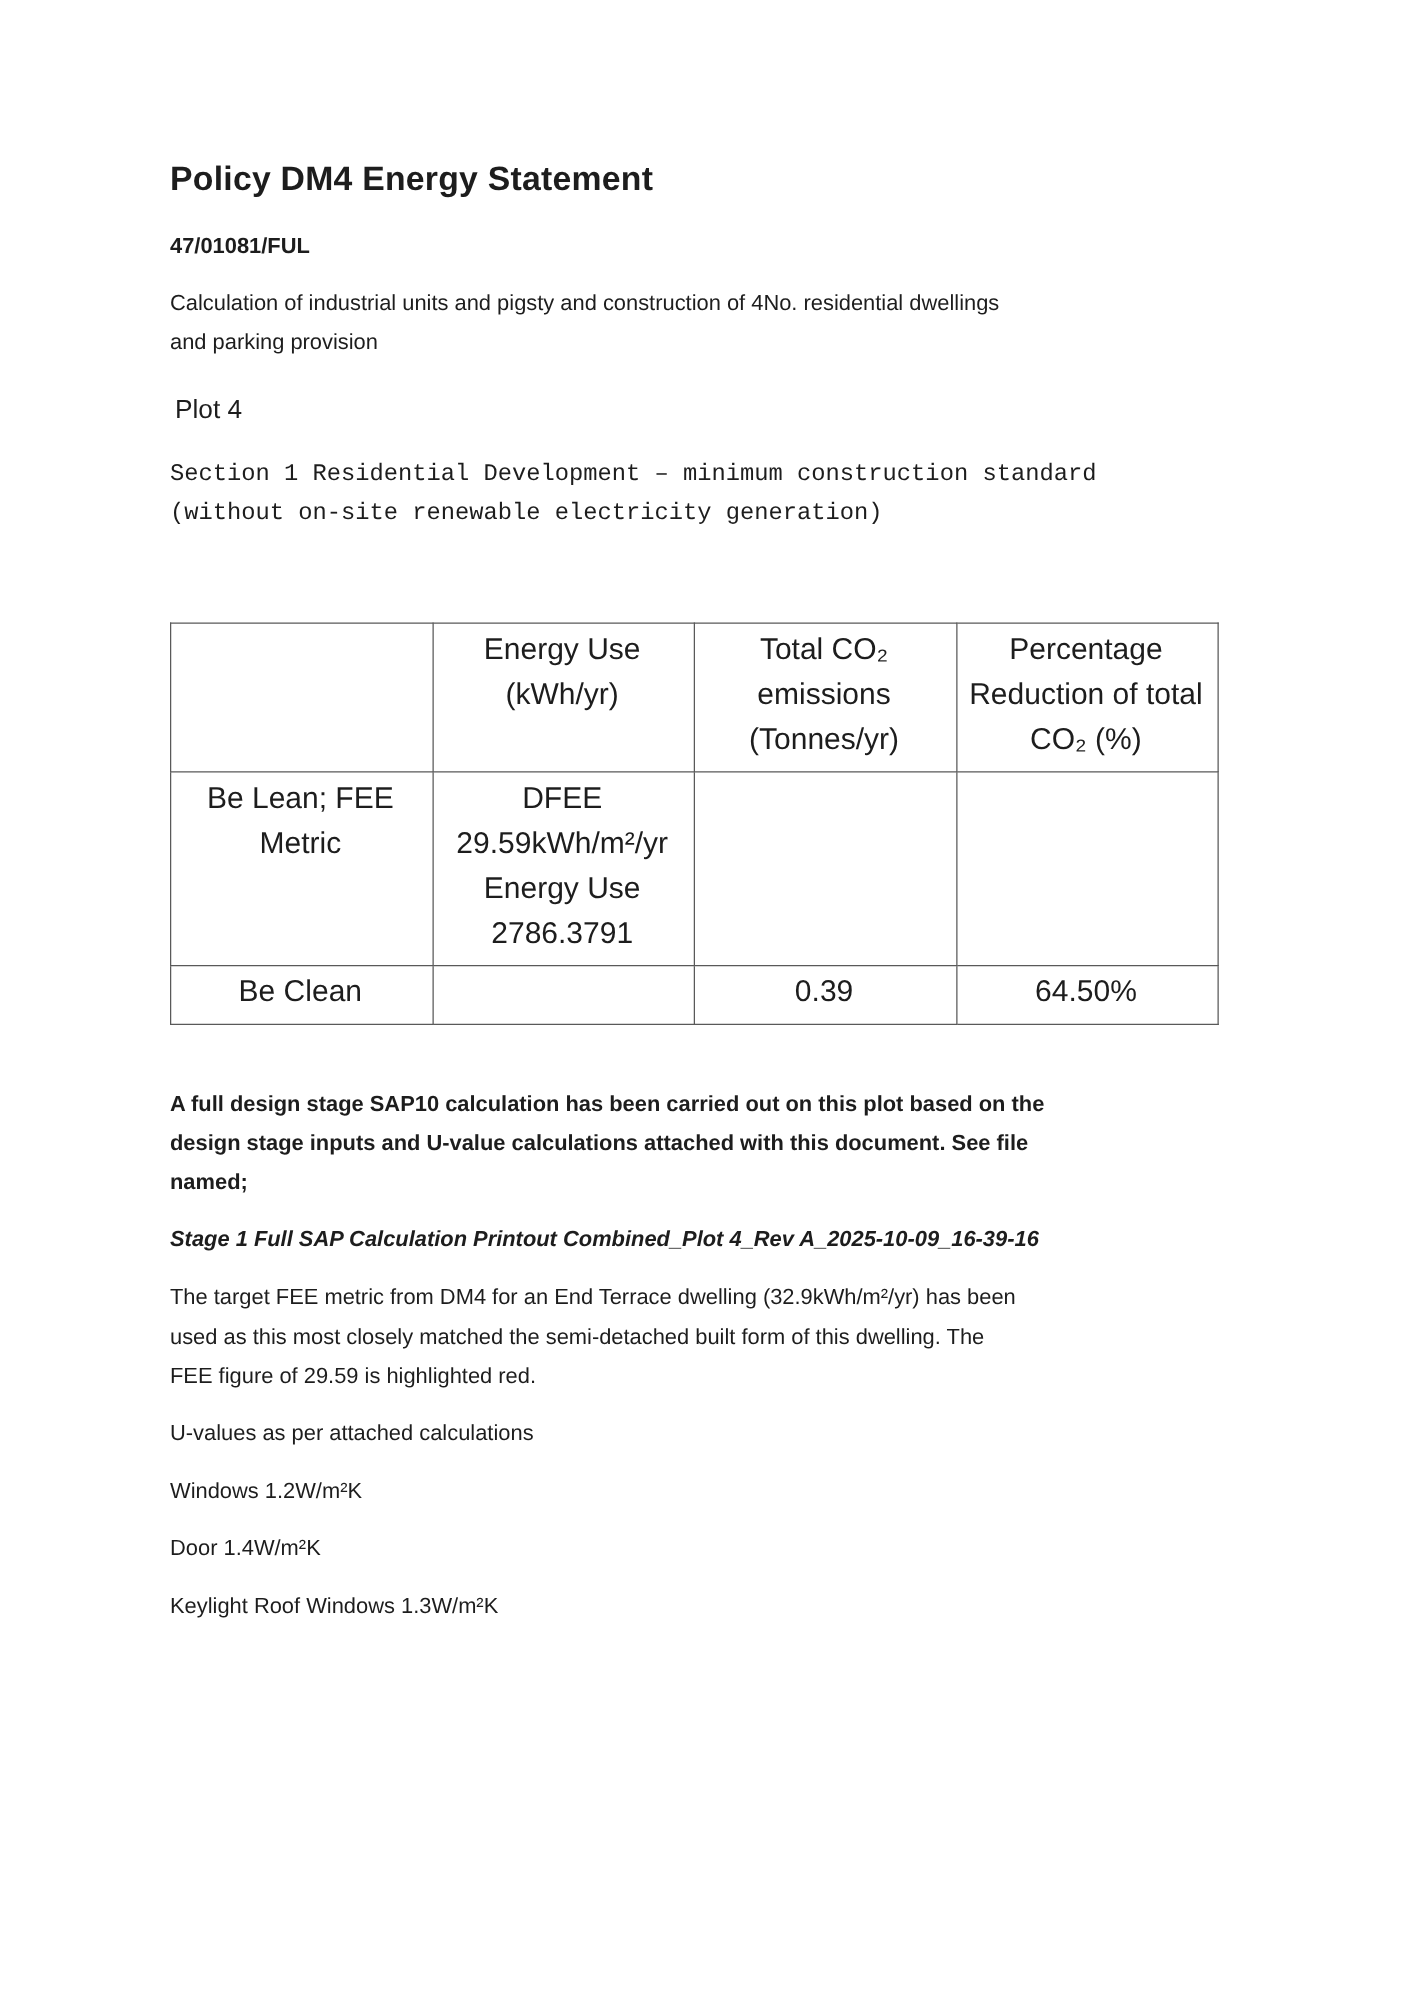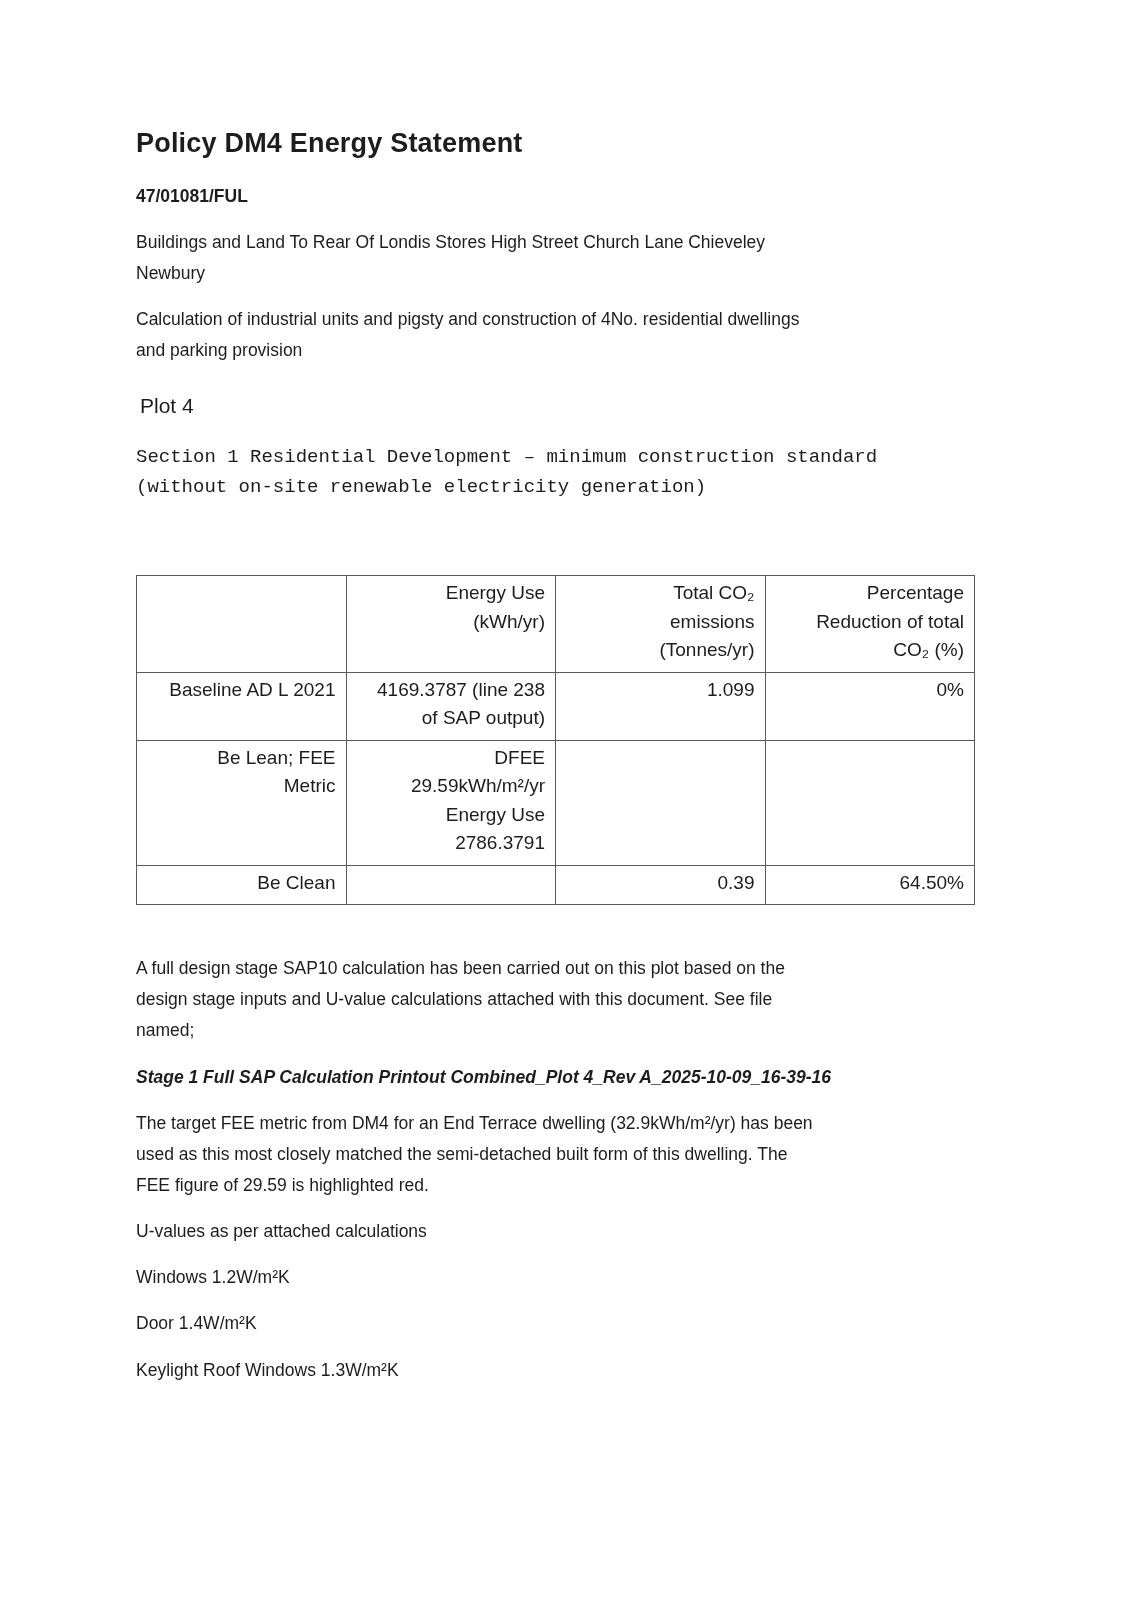--- a/index.html
+++ b/index.html
@@ -50,41 +50,39 @@
     font-family: Liberation Mono, monospace;
   }
   table.energy {
     border-collapse: collapse;
     table-layout: fixed;
     width: 839px;
     margin: 72px 0 0 0;
   }
   table.energy th, table.energy td {
     border: 1px solid #595959;
-    font-size: 19px;
+    font-size: 24px;
     font-weight: 400;
-    text-align: right;
+    text-align: center;
     vertical-align: top;
     padding: 3px 10px 7px 8px;
     line-height: 1.5;
     white-space: pre-line;
   }
-  .after-table { margin-top: 48px; }
+  .after-table { margin-top: 48px; font-weight: bold; }
 </style>
 </head>
 <body>
 
 <div class="page">
 
   <h1 class="doc-title">Policy DM4 Energy Statement</h1>
 
   <p class="ref">47/01081/FUL</p>
 
-  <p class="body-p">Buildings and Land To Rear Of Londis Stores High Street Church Lane Chieveley
-Newbury</p>
 
   <p class="body-p">Calculation of industrial units and pigsty and construction of 4No. residential dwellings
 and parking provision</p>
 
   <h2 class="plot-heading">Plot 4</h2>
 
   <h2 class="section-heading">Section 1 Residential Development – minimum construction standard
 (without on-site renewable electricity generation)</h2>
 
   <table class="energy">
@@ -101,27 +99,20 @@
 (kWh/yr)</th>
         <th>Total CO₂
 emissions
 (Tonnes/yr)</th>
         <th>Percentage
 Reduction of total
 CO₂ (%)</th>
       </tr>
     </thead>
     <tbody>
-      <tr>
-        <td>Baseline AD L 2021</td>
-        <td>4169.3787 (line 238
-of SAP output)</td>
-        <td>1.099</td>
-        <td>0%</td>
-      </tr>
       <tr>
         <td>Be Lean; FEE
 Metric</td>
         <td>DFEE
 29.59kWh/m²/yr
 Energy Use
 2786.3791</td>
         <td></td>
         <td></td>
       </tr>

